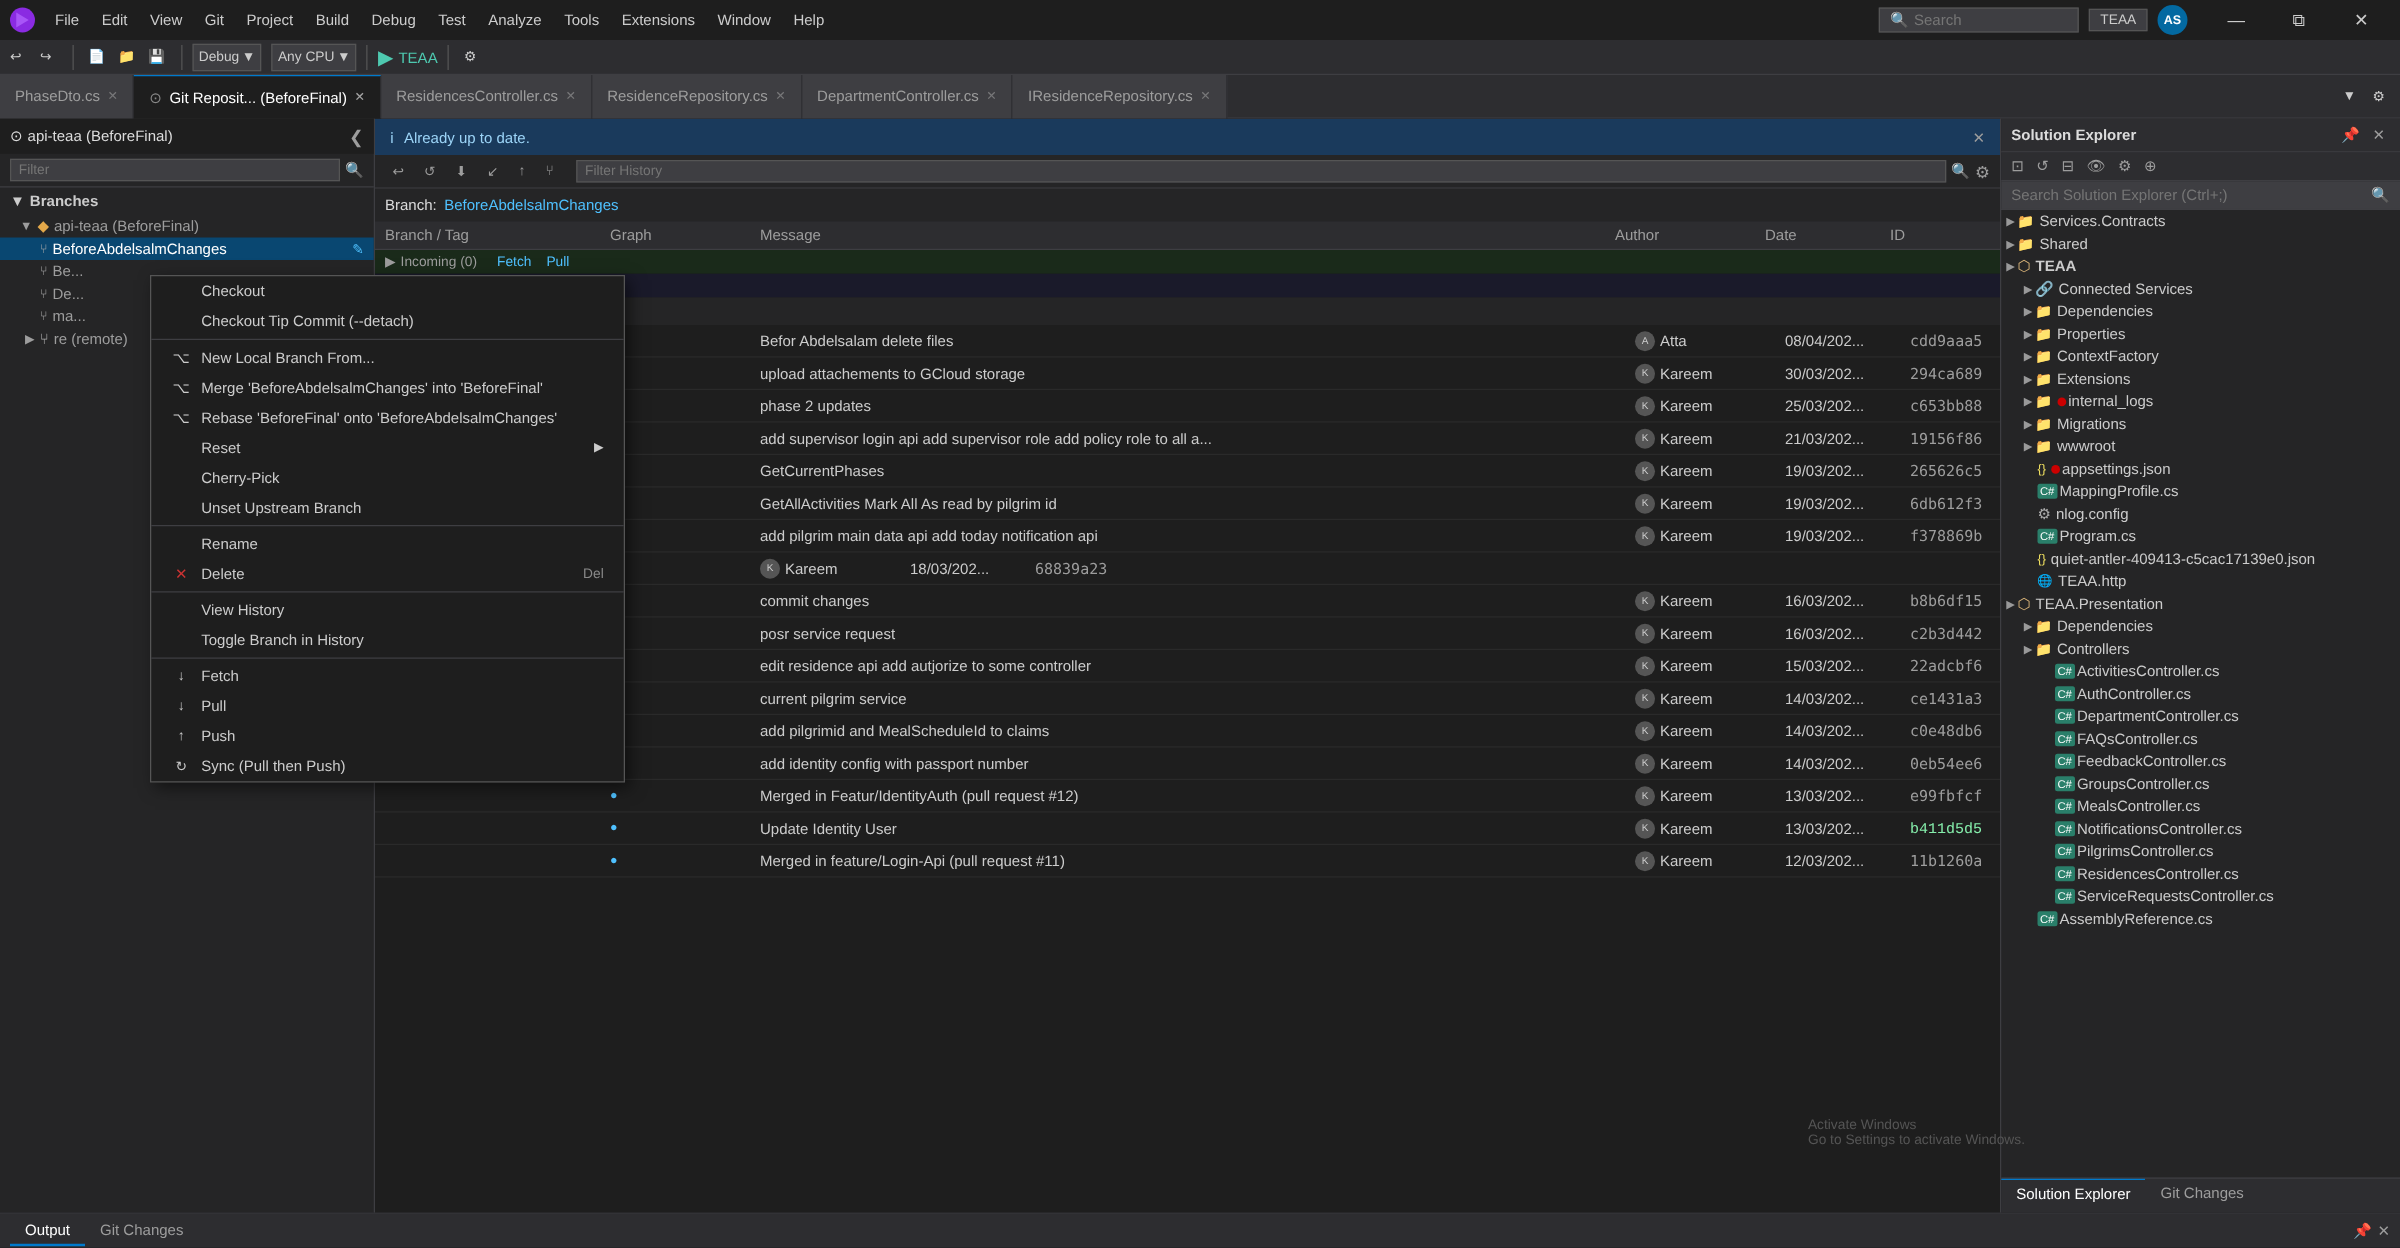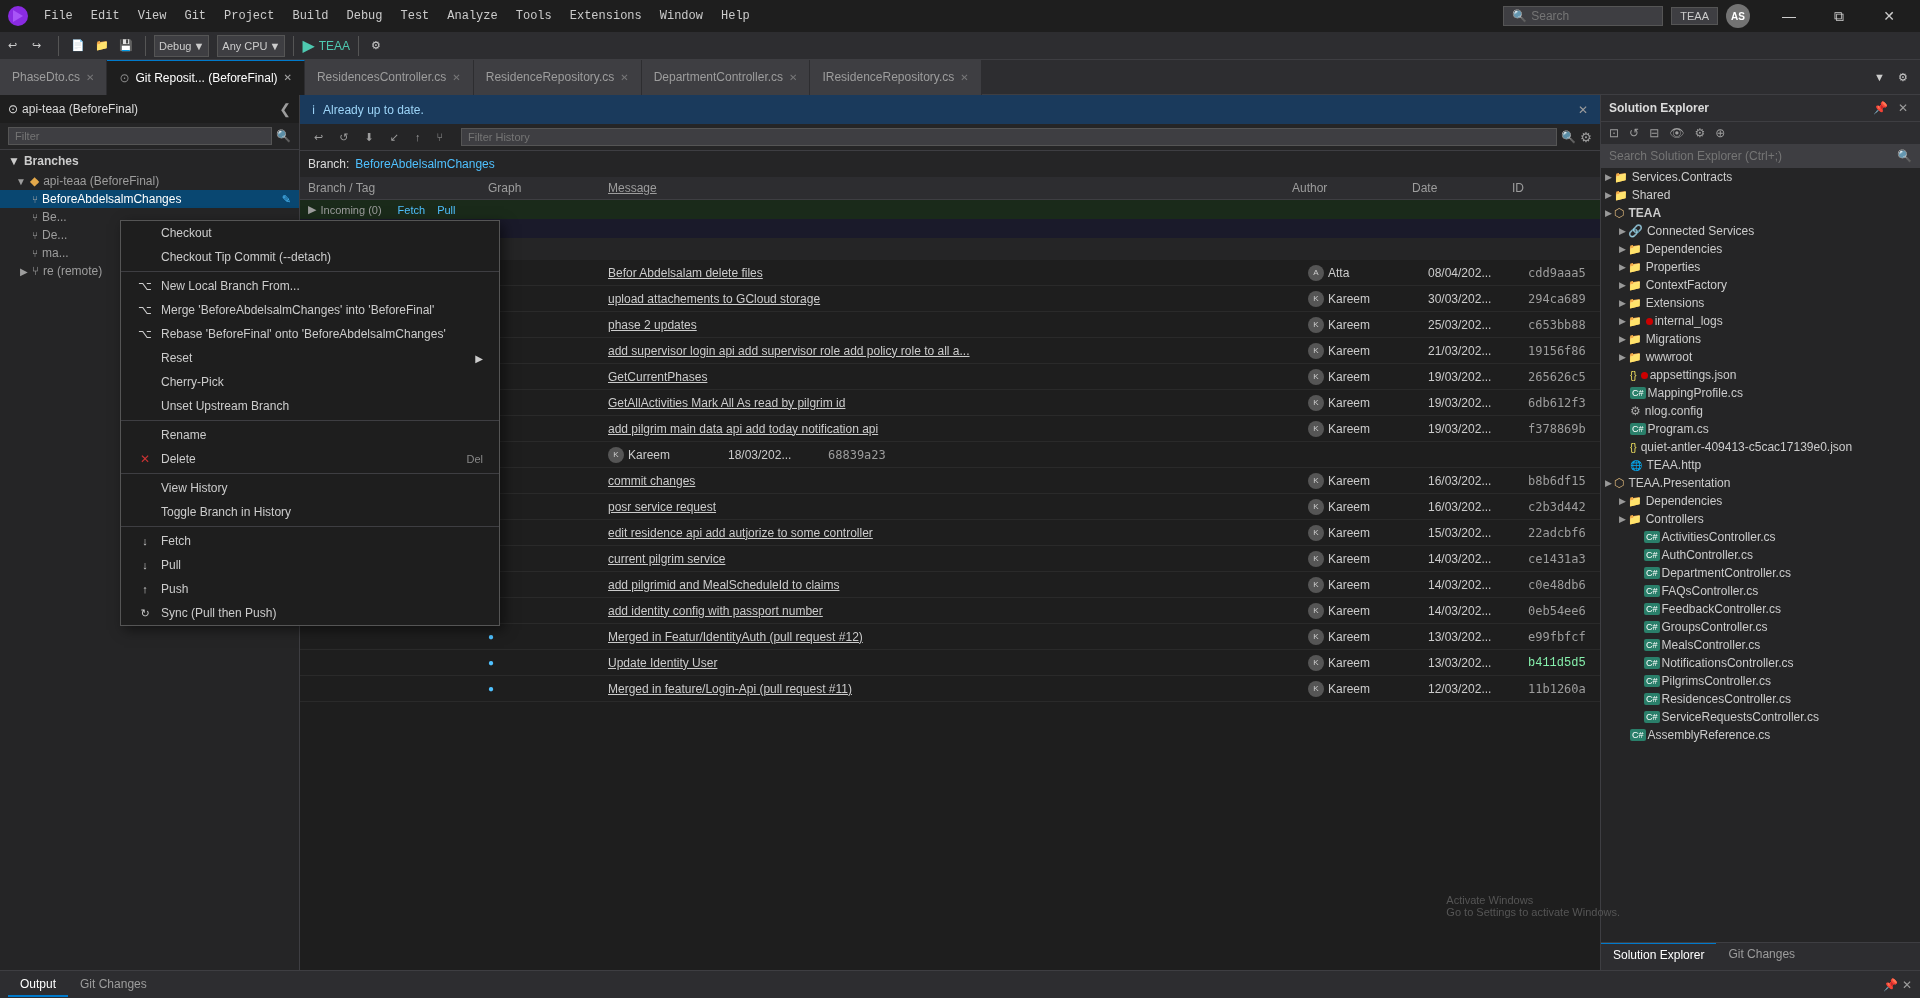--- a/index.html
+++ b/index.html
@@ -2,27 +2,27 @@
 <html><head>
   <meta charset="utf-8">
   <style>
     * { margin: 0; padding: 0; box-sizing: border-box; }
     body { font-family: 'Segoe UI', Tahoma, Geneva, Verdana, sans-serif; font-size: 12px; background: #2d2d30; color: #dcdcdc; width: 1920px; height: 998px; overflow: hidden; }
 
     
     #title-bar { display: flex; align-items: center; height: 32px; background: #1e1e1e; padding: 0 8px; gap: 8px; }
     .title-bar-logo { width: 20px; height: 20px; background: #8a2be2; border-radius: 50%; display: flex; align-items: center; justify-content: center; font-size: 10px; color: white; font-weight: bold; flex-shrink: 0; }
     .title-bar-menu { display: flex; gap: 2px; }
-    .title-bar-menu-item { padding: 4px 8px; cursor: pointer; color: #ccc; font-size: 12px; font-family: Liberation Mono, monospace; }
+    .title-bar-menu-item { padding: 4px 8px; cursor: pointer; color: #ccc; font-size: 12px; }
     .title-bar-search { margin-left: auto; display: flex; align-items: center; background: #3e3e42; border: 1px solid #555; padding: 2px 8px; width: 160px; gap: 4px; }
     .title-bar-search input { background: transparent; border: none; outline: none; color: #ccc; font-size: 12px; width: 100px; }
     .title-bar-actions { display: flex; gap: 4px; margin-left: 8px; }
     .title-bar-btn { width: 46px; height: 32px; background: transparent; border: none; color: #ccc; cursor: pointer; font-size: 14px; display: flex; align-items: center; justify-content: center; }
     .teaa-badge { background: #3e3e42; border: 1px solid #555; padding: 2px 8px; font-size: 11px; color: #ccc; }
-    .user-avatar { width: 24px; height: 24px; background: #737373; border-radius: 50%; display: flex; align-items: center; justify-content: center; font-size: 10px; color: white; font-weight: bold; }
+    .user-avatar { width: 24px; height: 24px; background: #0369a1; border-radius: 50%; display: flex; align-items: center; justify-content: center; font-size: 10px; color: white; font-weight: bold; }
 
     
     #toolbar { display: flex; align-items: center; height: 28px; background: #2d2d30; border-bottom: 1px solid #3e3e42; padding: 0 4px; gap: 4px; }
     .toolbar-group { display: flex; align-items: center; gap: 2px; }
     .toolbar-separator { width: 1px; height: 20px; background: #555; margin: 0 4px; }
     .toolbar-btn { height: 22px; min-width: 22px; background: transparent; border: none; color: #ccc; cursor: pointer; font-size: 11px; padding: 0 4px; display: flex; align-items: center; gap: 2px; }
     .toolbar-dropdown { display: flex; align-items: center; background: #3e3e42; border: 1px solid #555; height: 22px; padding: 0 4px; gap: 2px; cursor: pointer; font-size: 11px; color: #ccc; }
     .run-btn { background: transparent; border: none; color: #4ec9b0; cursor: pointer; font-size: 16px; }
 
     
@@ -57,21 +57,21 @@
     .git-content-toolbar { display: flex; align-items: center; padding: 4px 8px; background: #252526; border-bottom: 1px solid #3e3e42; gap: 4px; }
     .git-content-toolbar-btn { background: transparent; border: none; color: #9d9d9d; cursor: pointer; padding: 2px 6px; font-size: 11px; }
     .filter-history-input { flex: 1; background: #3e3e42; border: 1px solid #555; color: #ccc; padding: 2px 6px; font-size: 11px; outline: none; }
 
     .branch-info { display: flex; align-items: center; padding: 6px 8px; background: #252526; font-size: 12px; gap: 6px; }
     .branch-name-link { color: #4fc1ff; cursor: pointer; }
 
     .git-table-header { display: flex; align-items: center; background: #2d2d30; border-bottom: 1px solid #3e3e42; font-size: 12px; color: #9d9d9d; }
     .git-col-branch { width: 180px; padding: 4px 8px; flex-shrink: 0; }
     .git-col-graph { width: 120px; padding: 4px 8px; flex-shrink: 0; }
-    .git-col-message { flex: 1; padding: 4px 8px; text-decoration: underline; }
+    .git-col-message { flex: 1; padding: 4px 8px; }
     .git-col-author { width: 120px; padding: 4px 8px; flex-shrink: 0; }
     .git-col-date { width: 100px; padding: 4px 8px; flex-shrink: 0; }
     .git-col-id { width: 80px; padding: 4px 8px; flex-shrink: 0; }
 
     .git-row { display: flex; align-items: center; border-bottom: 1px solid #2a2a2a; font-size: 12px; color: #ccc; min-height: 26px; }
     .incoming-row { background: #1a2a1a; color: #9d9d9d; }
     .outgoing-row { background: #1a1a2a; color: #9d9d9d; }
     .local-hist-row { background: #252526; padding: 4px 8px; font-size: 12px; color: #9d9d9d; display: flex; align-items: center; }
 
     

